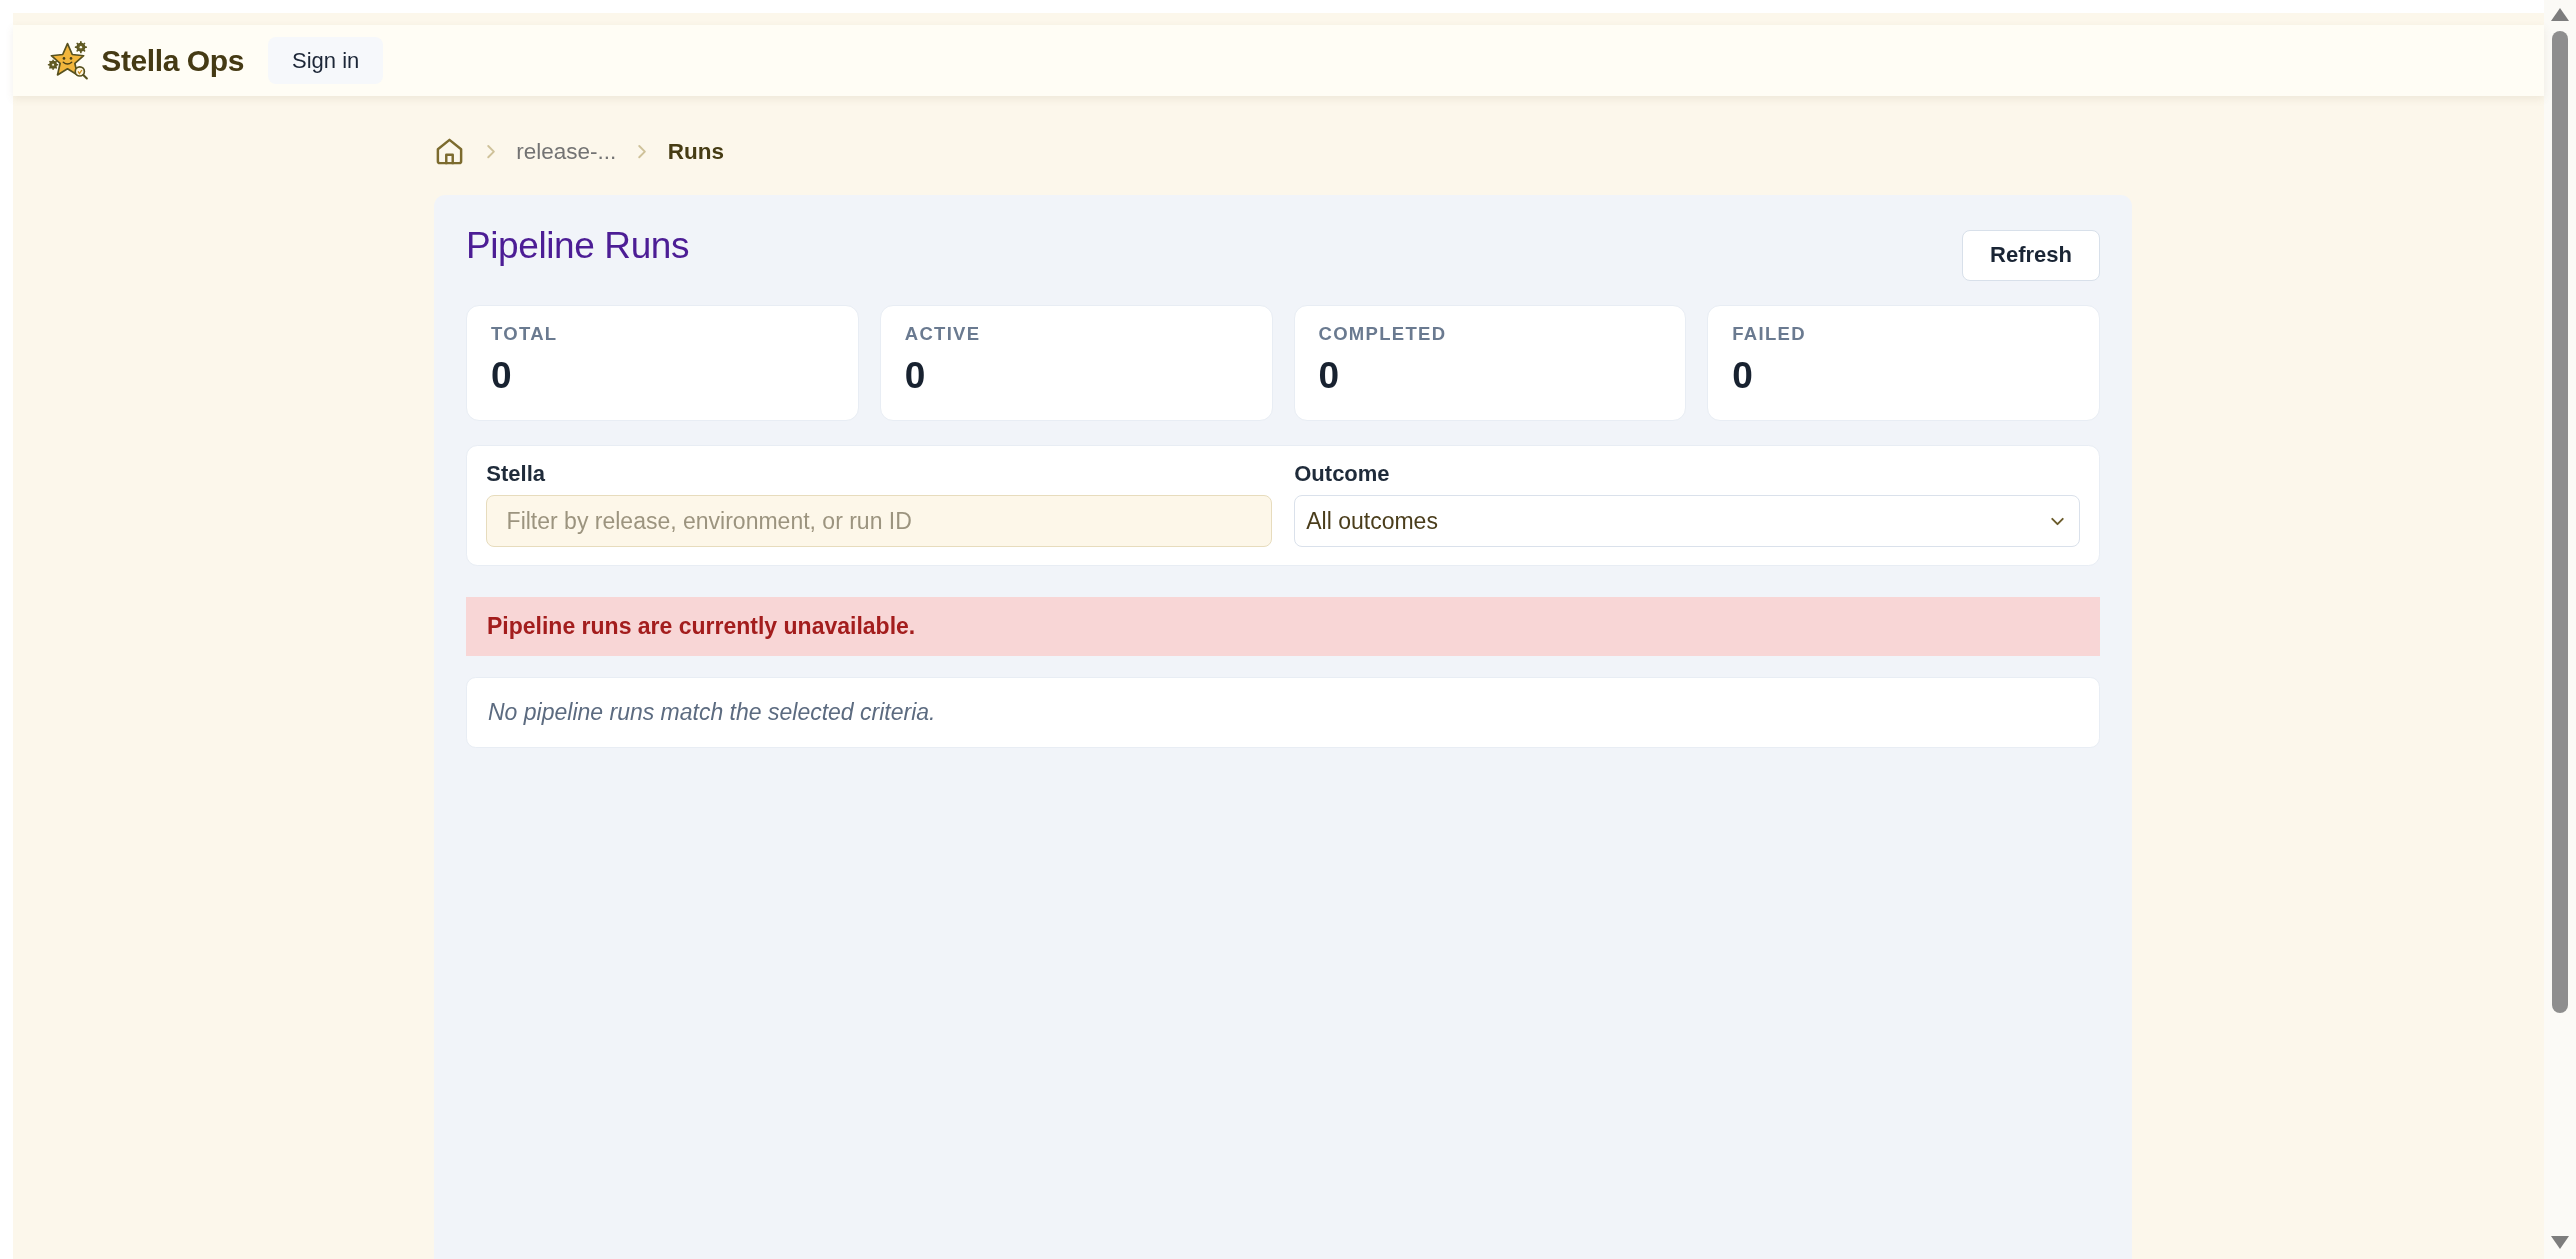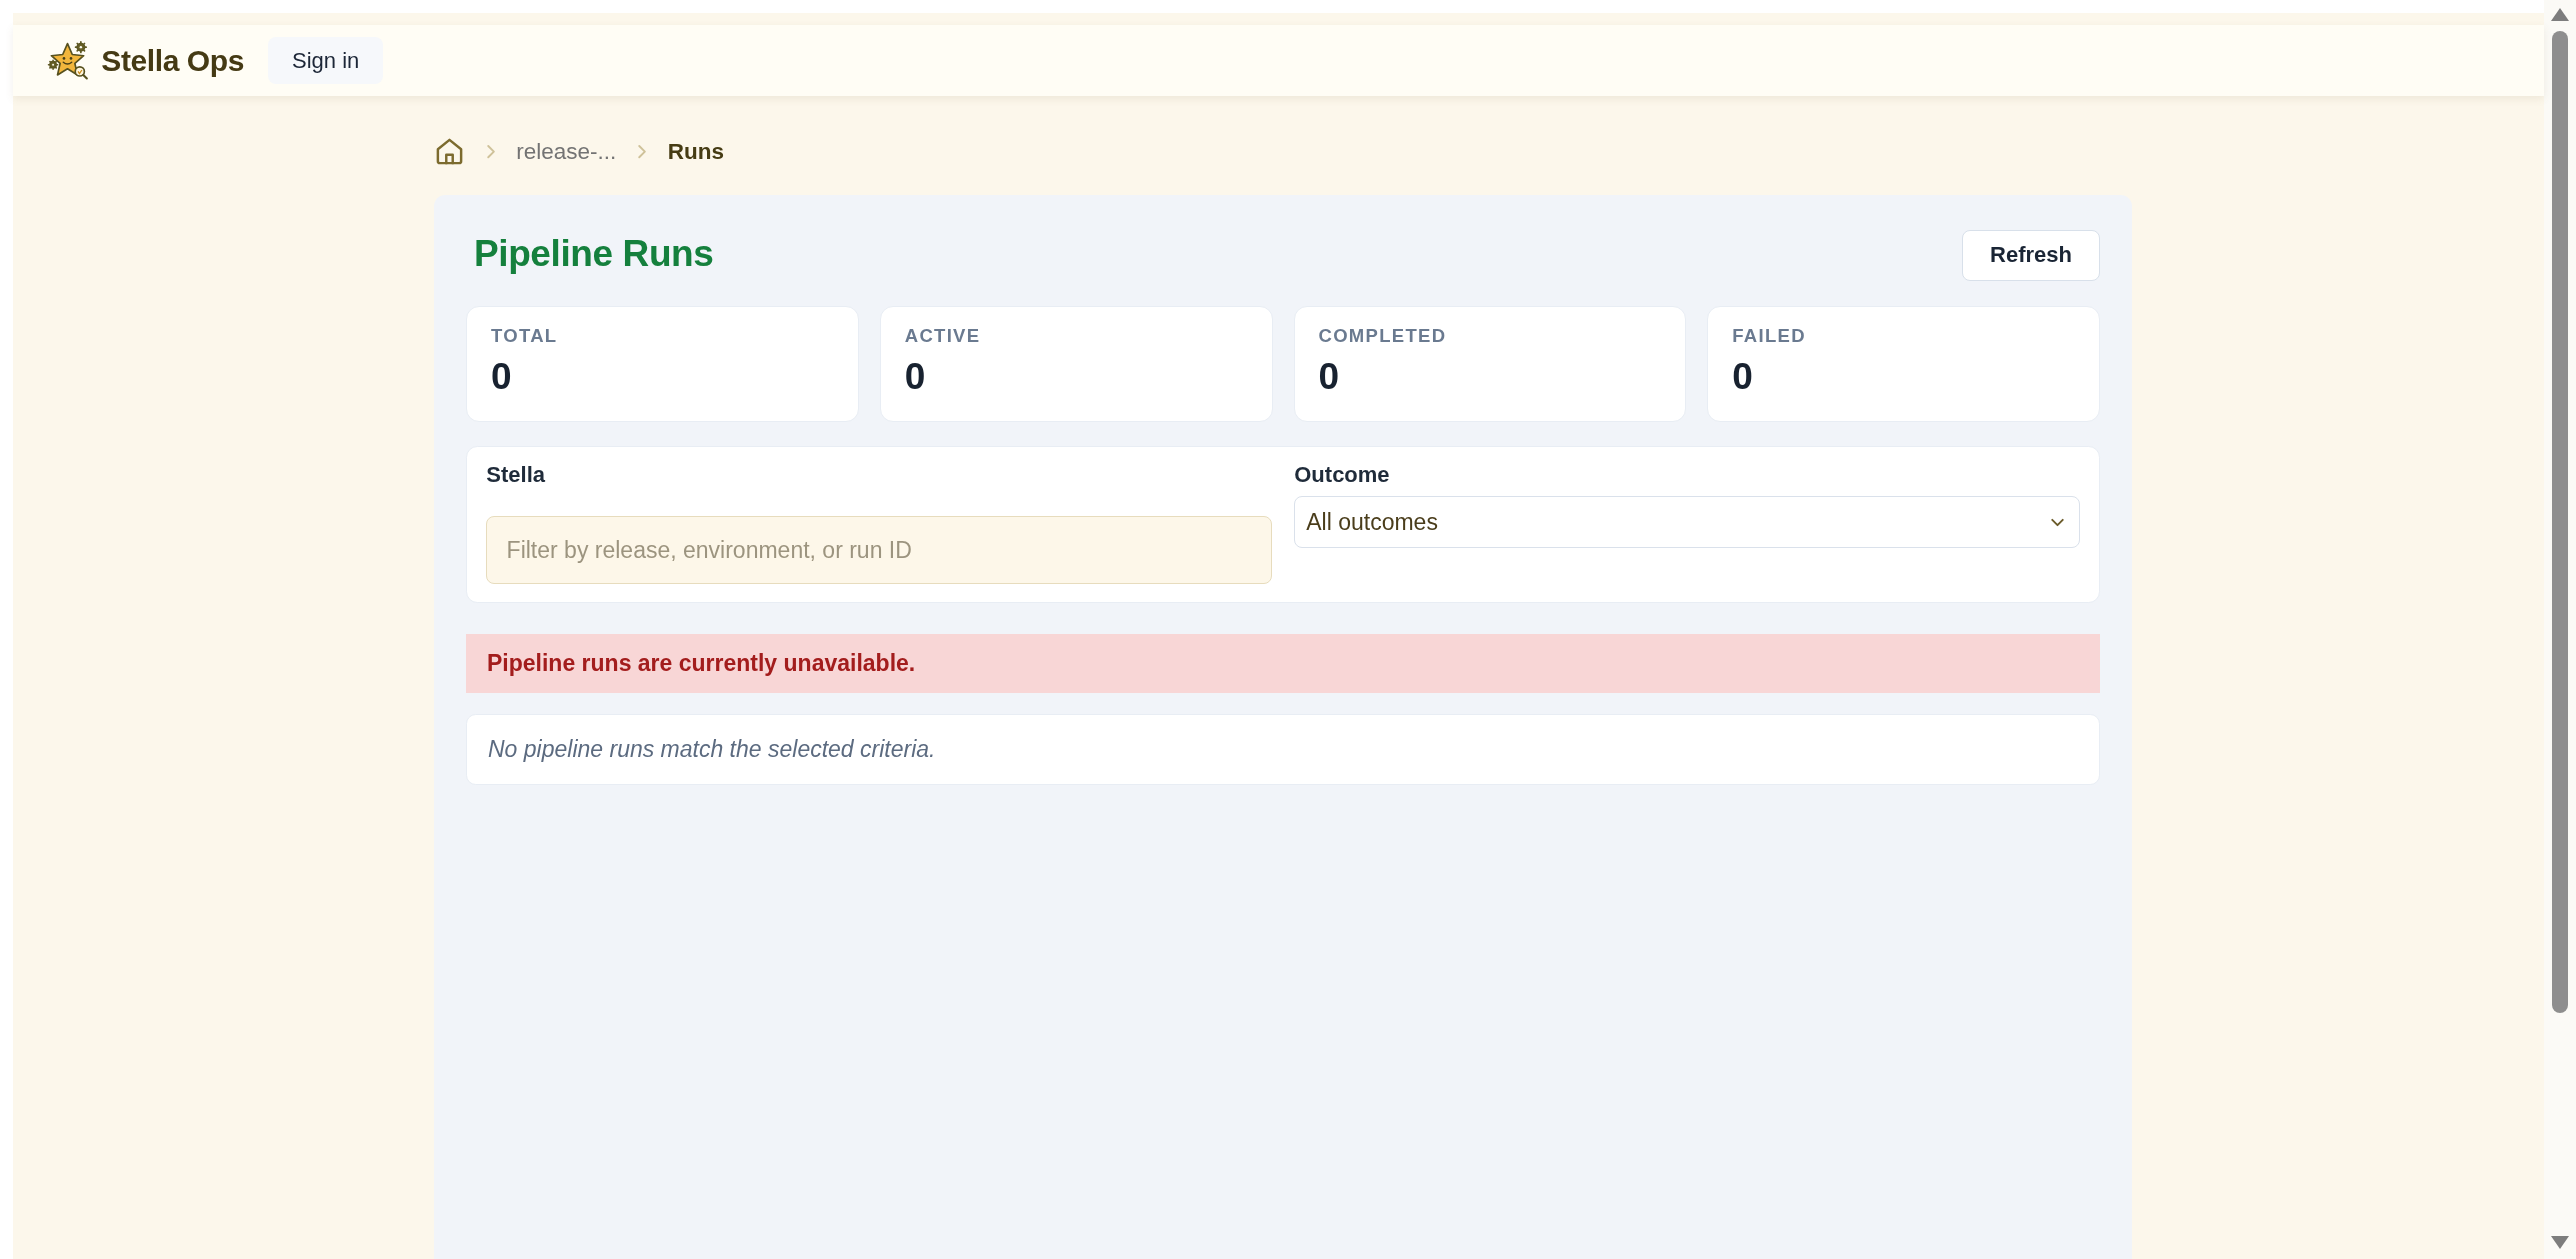--- a/index.html
+++ b/index.html
@@ -71,25 +71,25 @@
     position: absolute;
     left: 421px; top: 182px;
     width: 1698px;
     bottom: 0;
     background: #F1F4F9;
     border-radius: 11.3px 11.3px 0 0;
     padding: 32px;
   }
   .panel-head { display: flex; justify-content: space-between; align-items: flex-start; }
   .panel-head h1 {
-    margin: 8px;
+    margin: 0;
     font-size: 37px;
     line-height: 1.05;
-    font-weight: 700;
-    color: #15803d;
+    font-weight: 400;
+    color: #4c1d95;
     letter-spacing: -0.4px;
   }
   .panel-head p {
     margin: 11.3px 0 0 0;
     font-size: 23px;
     line-height: 1.2;
     color: #4D5A6C;
   }
   .refresh {
     background: #ffffff;
@@ -143,30 +143,29 @@
   .f-label {
     display: block;
     font-size: 22px;
     line-height: 24px;
     font-weight: 600;
     color: #1F2B3A;
     margin-bottom: 9.7px;
   }
   .search-input {
     width: 100%;
-    height: 68px;
+    height: 52px;
     background: #FDF7E9;
     border: 1.6px solid #E7DCBD;
     border-radius: 8px;
     padding: 0 19.3px;
     font-family: inherit;
     font-size: 23px;
     color: #000000;
     outline: none;
-    margin-top: 20px;
   }
   .search-input::placeholder { color: #9C947F; opacity: 1; }
   .select {
     width: 100%;
     height: 52px;
     background: #ffffff;
     border: 1.6px solid #DAE1EB;
     border-radius: 8px;
     display: flex;
     align-items: center;

